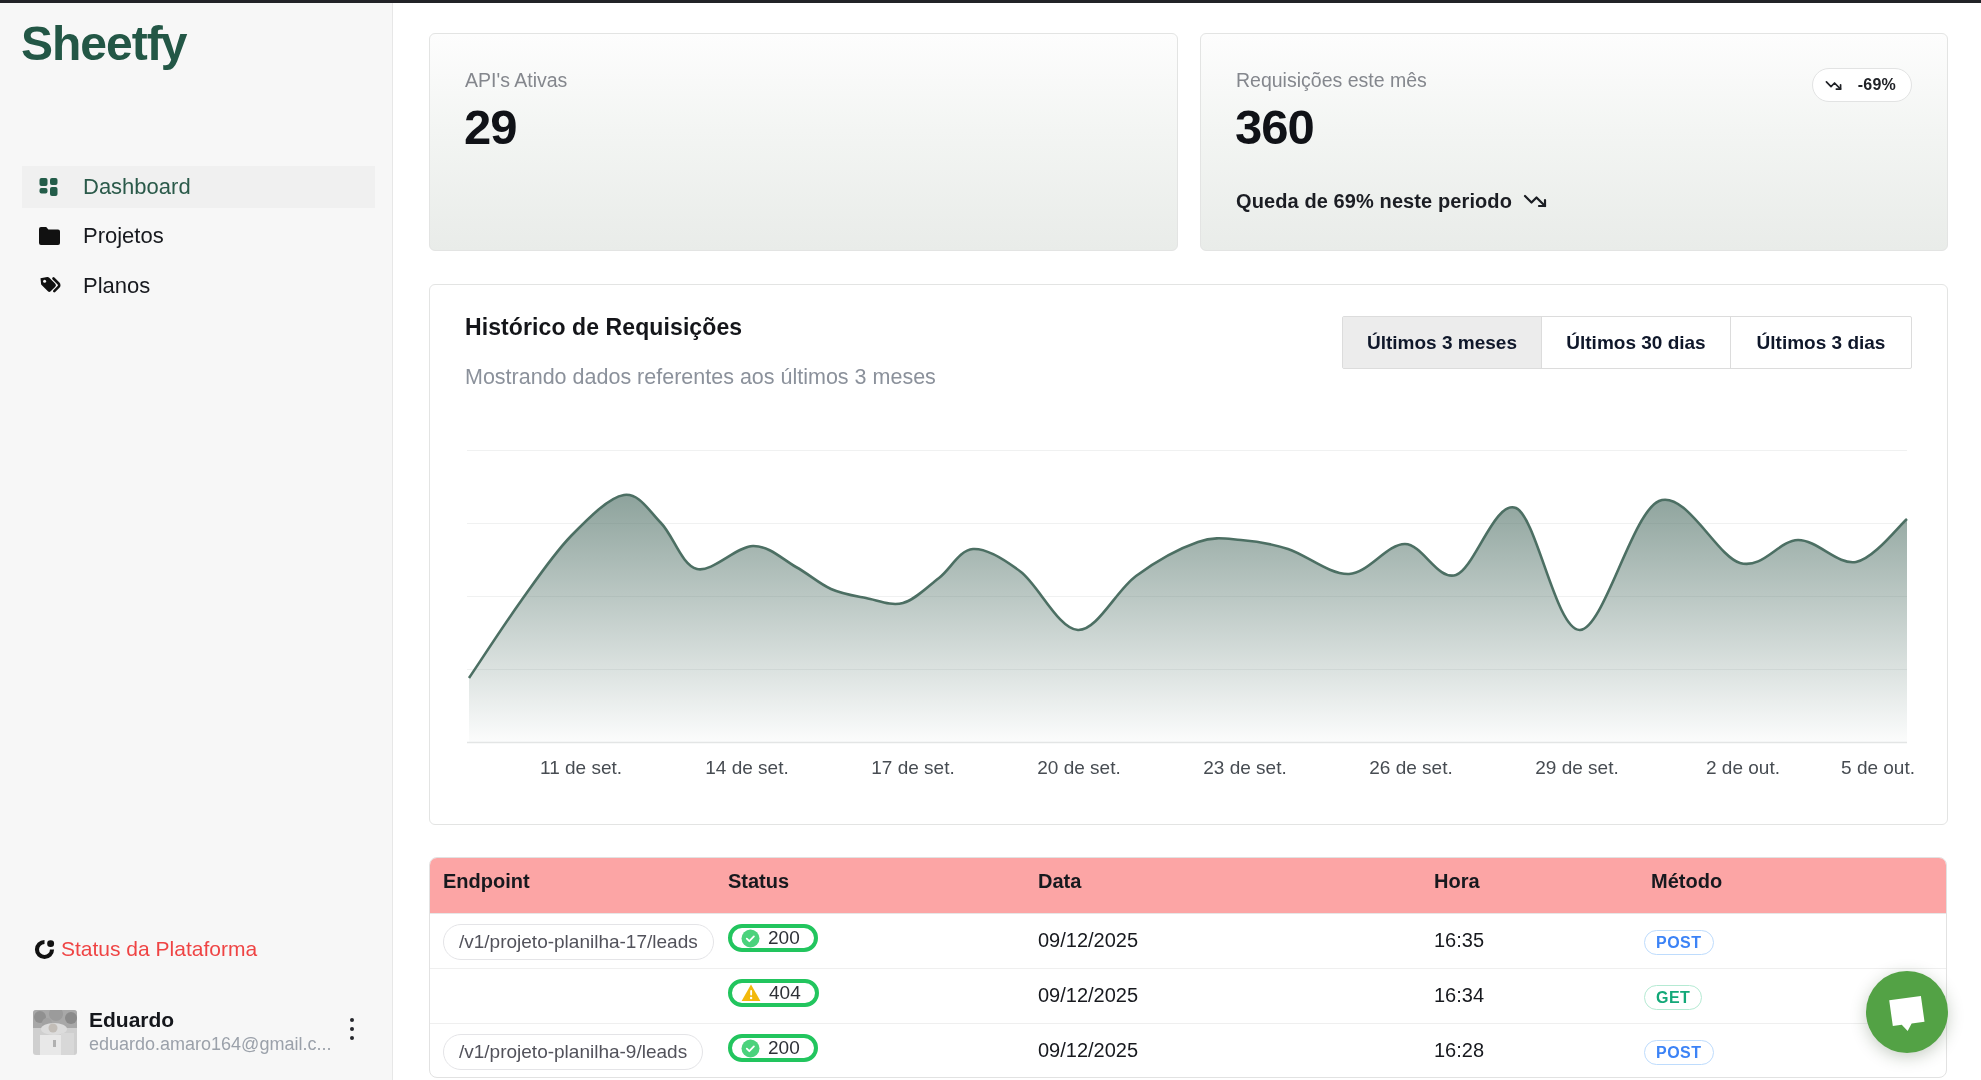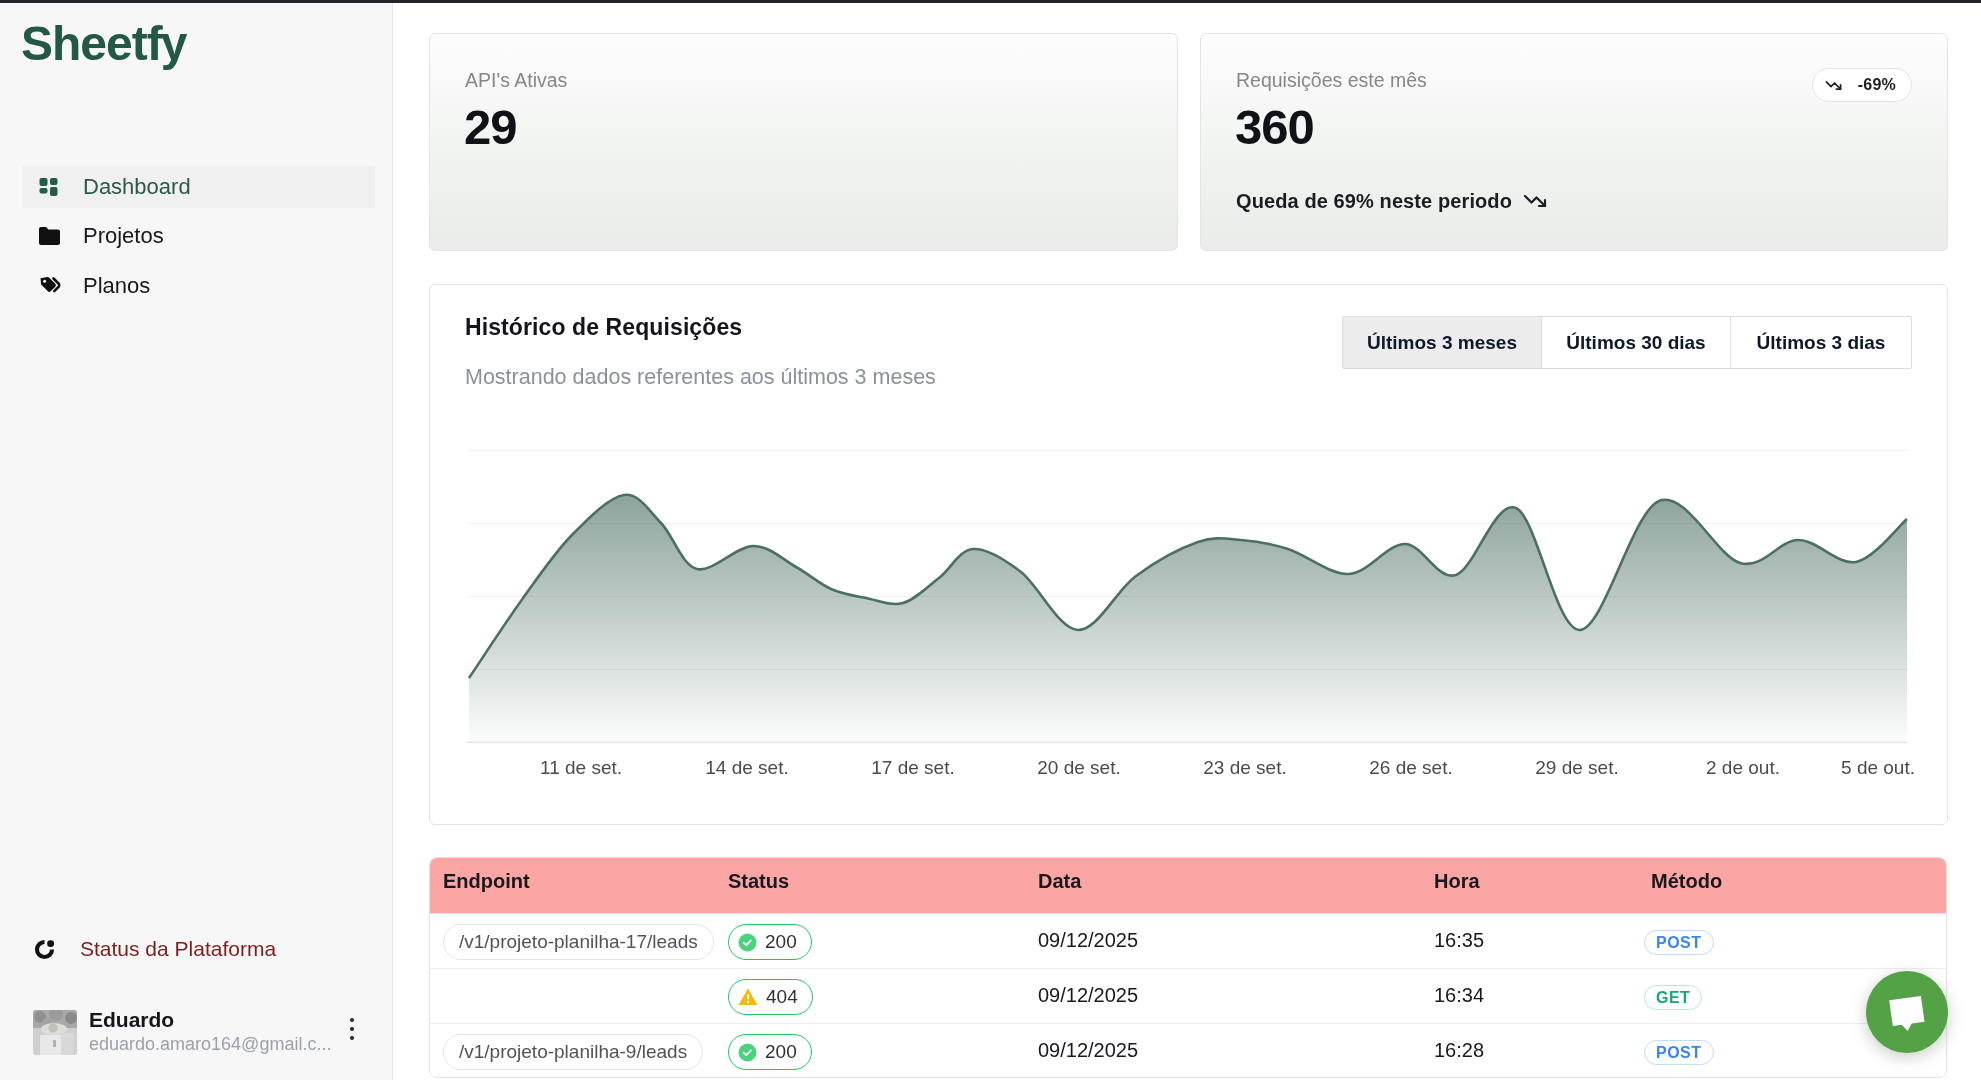--- a/index.html
+++ b/index.html
@@ -17,21 +17,21 @@
   margin-left:11px; position:relative; }
 .btn-create .pl:before { content:""; position:absolute; left:5px; top:10px; width:12px; height:2.6px; background:#1c5140; border-radius:2px;}
 .btn-create .pl:after { content:""; position:absolute; left:10px; top:5px; width:2.6px; height:12px; background:#1c5140; border-radius:2px;}
 .btn-create span { color:#c7ebd7; font-size:21px; margin-left:13px; letter-spacing:0.2px; margin-top:-3px; }
 .nav-item { position:absolute; left:22px; width:353px; height:42px; }
 .nav-item svg { position:absolute; left:17px; top:50%; transform:translateY(-50%); }
 .nav-item span { position:absolute; left:61px; top:50%; transform:translateY(-50%); font-size:22px; color:#17191e; }
 .nav-active { background:#f0f0f0; }
 .nav-active span { color:#2b5a4a; }
 .status-row { position:absolute; left:33px; top:934px; display:flex; align-items:center; }
-.status-row span { font-size:21px; color:#7f1d1d; margin-left:24px; }
+.status-row span { font-size:21px; color:#ef4444; margin-left:5px; }
 .user-row { position:absolute; left:33px; top:1005px; width:340px; height:48px; }
 .avatar { position:absolute; left:0; top:2px; width:44px; height:45px; border-radius:3px; overflow:hidden; }
 .uname { position:absolute; left:56px; top:0px; font-size:21px; font-weight:700; color:#15171c; }
 .uemail { position:absolute; left:56px; top:26px; font-size:18px; color:#9ba1aa; }
 .dots { position:absolute; left:317px; top:10px; width:4px; }
 .dots i { display:block; width:4px; height:4px; border-radius:50%; background:#26282d; margin-bottom:5px; }
 
 .card { position:absolute; border:1px solid #e3e4e3; border-radius:6px;
   background:linear-gradient(180deg, #fdfdfd 0%, #f3f5f3 45%, #e9ece9 100%); }
 .c1 { left:429px; top:33px; width:749px; height:218px; }
@@ -54,21 +54,21 @@
 .tab:last-child { border-right:none; }
 .tab.on { background:#ececec; }
 
 .tablecard { position:absolute; left:429px; top:857px; width:1518px; height:221px;
   background:#fff; border:1px solid #e2e2e2; border-radius:8px; overflow:hidden; }
 .thead { position:absolute; left:0; top:0; width:100%; height:56px; background:#fca5a5; border-bottom:1px solid #e7e7e7; }
 .thead b { position:absolute; top:12px; font-size:20px; color:#17191e; font-weight:700; }
 .trow { position:absolute; left:0; width:100%; height:55px; border-bottom:1px solid #efefef; }
 .pill-ep { position:absolute; left:13px; top:10px; height:36px; border:1px solid #e4e4e7; border-radius:18px;
   display:flex; align-items:center; padding:0 15px; font-size:19px; color:#52525b; background:#fff;}
-.pill-st { position:absolute; left:298px; top:10px; height:36px; border:1px solid #22c55e; border-radius:18px;
+.pill-st { position:absolute; left:298px; top:10px; height:28px; border:4px solid #22c55e; border-radius:18px;
   display:flex; align-items:center; gap:8px; padding:0 14px 0 9px; font-size:19px; color:#2e3137; background:#fff;}
 .tcell { position:absolute; top:15px; font-size:20px; color:#17191e; }
 .pill-m { position:absolute; left:1214px; top:16px; height:25px; border-radius:13px; display:flex;
   align-items:center; padding:0 11px; font-size:16px; font-weight:700; letter-spacing:0.5px; background:#fff;}
 .m-post { border:1px solid #bedcfd; color:#3c83f6; }
 .m-get { border:1px solid #b5ead3; color:#13a878; }
 
 .chat { position:absolute; left:1866px; top:971px; width:82px; height:82px; border-radius:50%;
   background:#53a245; box-shadow:0 4px 16px rgba(30,60,25,0.25); }
 </style>

